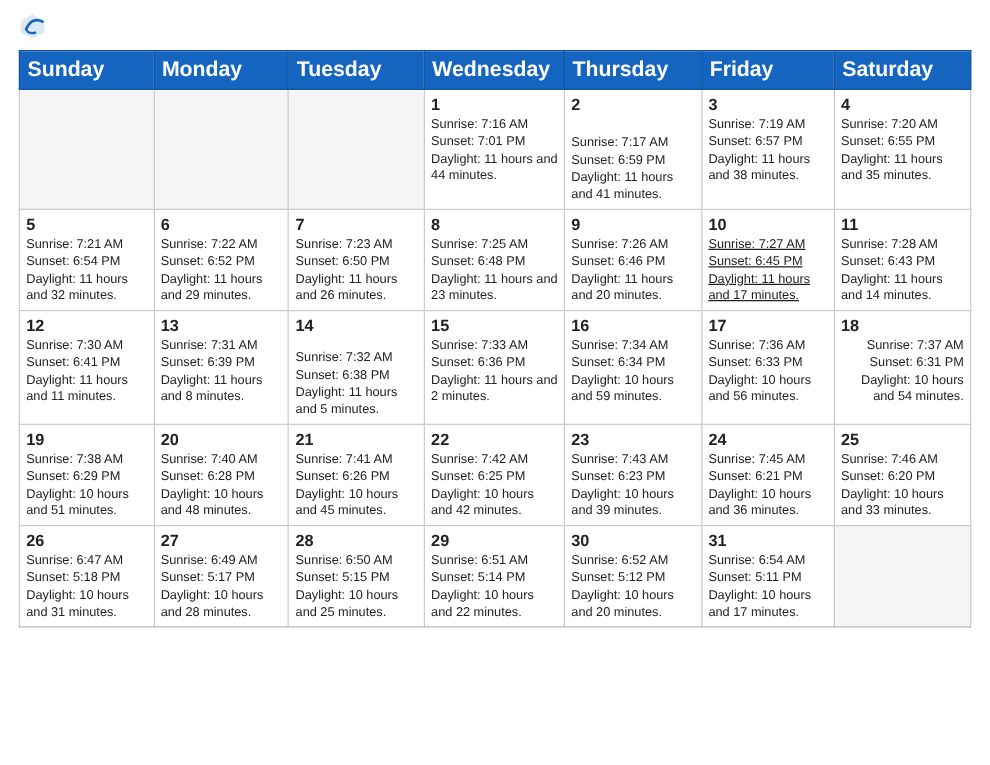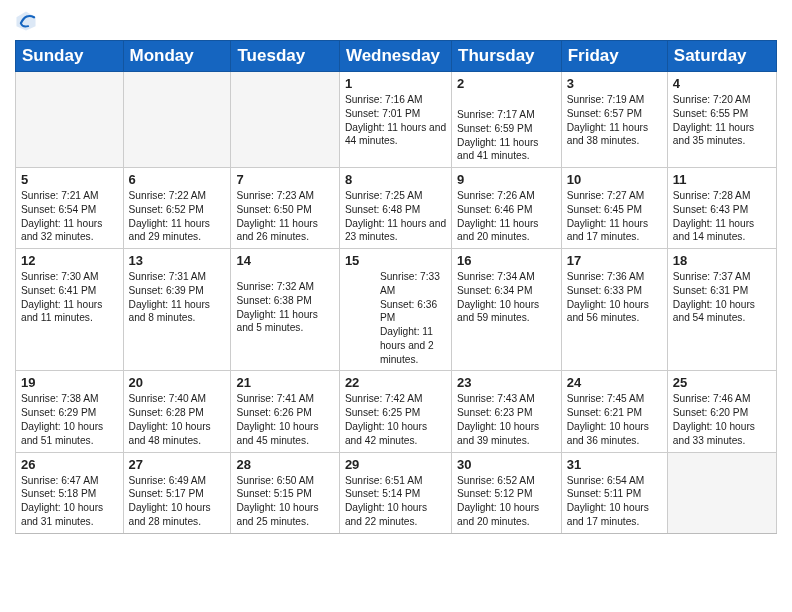--- a/index.html
+++ b/index.html
@@ -182,21 +182,21 @@
 Daylight: 11 hours and 23 minutes.</div>
           </td>
           <td>
             <span class="day-num">9</span>
             <div class="day-info" style="white-space: pre-line;">Sunrise: 7:26 AM
 Sunset: 6:46 PM
 Daylight: 11 hours and 20 minutes.</div>
           </td>
           <td>
             <span class="day-num">10</span>
-            <div class="day-info" style="white-space: pre-line;">Sunrise: 7:27 AM
+            <div class="day-info" style="white-space: pre-line; text-decoration: underline;">Sunrise: 7:27 AM
 Sunset: 6:45 PM
 Daylight: 11 hours and 17 minutes.</div>
           </td>
           <td>
             <span class="day-num">11</span>
             <div class="day-info" style="white-space: pre-line;">Sunrise: 7:28 AM
 Sunset: 6:43 PM
 Daylight: 11 hours and 14 minutes.</div>
           </td>
         </tr>
@@ -214,39 +214,39 @@
 Daylight: 11 hours and 8 minutes.</div>
           </td>
           <td>
             <span class="day-num">14</span>
             <div class="day-info" style="white-space: pre-line; margin-top: 12px;">Sunrise: 7:32 AM
 Sunset: 6:38 PM
 Daylight: 11 hours and 5 minutes.</div>
           </td>
           <td>
             <span class="day-num">15</span>
-            <div class="day-info" style="white-space: pre-line; margin-left: 35px;">Sunrise: 7:33 AM
+            <div class="day-info" style="white-space: pre-line;">Sunrise: 7:33 AM
 Sunset: 6:36 PM
 Daylight: 11 hours and 2 minutes.</div>
           </td>
           <td>
             <span class="day-num">16</span>
             <div class="day-info" style="white-space: pre-line;">Sunrise: 7:34 AM
 Sunset: 6:34 PM
 Daylight: 10 hours and 59 minutes.</div>
           </td>
           <td>
             <span class="day-num">17</span>
             <div class="day-info" style="white-space: pre-line;">Sunrise: 7:36 AM
 Sunset: 6:33 PM
 Daylight: 10 hours and 56 minutes.</div>
           </td>
           <td>
             <span class="day-num">18</span>
-            <div class="day-info" style="white-space: pre-line;">Sunrise: 7:37 AM
+            <div class="day-info" style="white-space: pre-line; text-align: right;">Sunrise: 7:37 AM
 Sunset: 6:31 PM
 Daylight: 10 hours and 54 minutes.</div>
           </td>
         </tr>
         <tr>
           <td>
             <span class="day-num">19</span>
             <div class="day-info" style="white-space: pre-line;">Sunrise: 7:38 AM
 Sunset: 6:29 PM
 Daylight: 10 hours and 51 minutes.</div>

